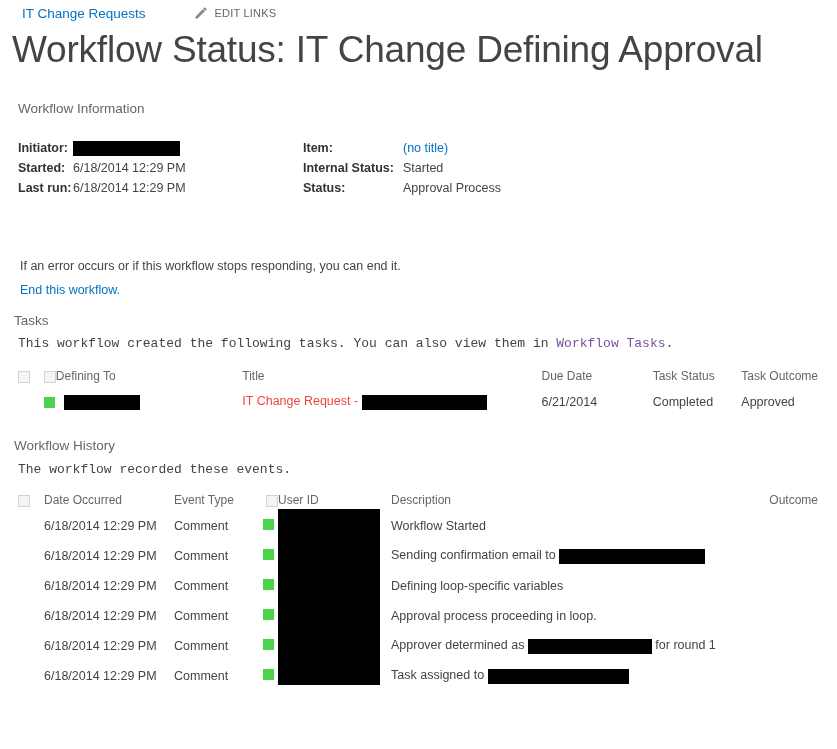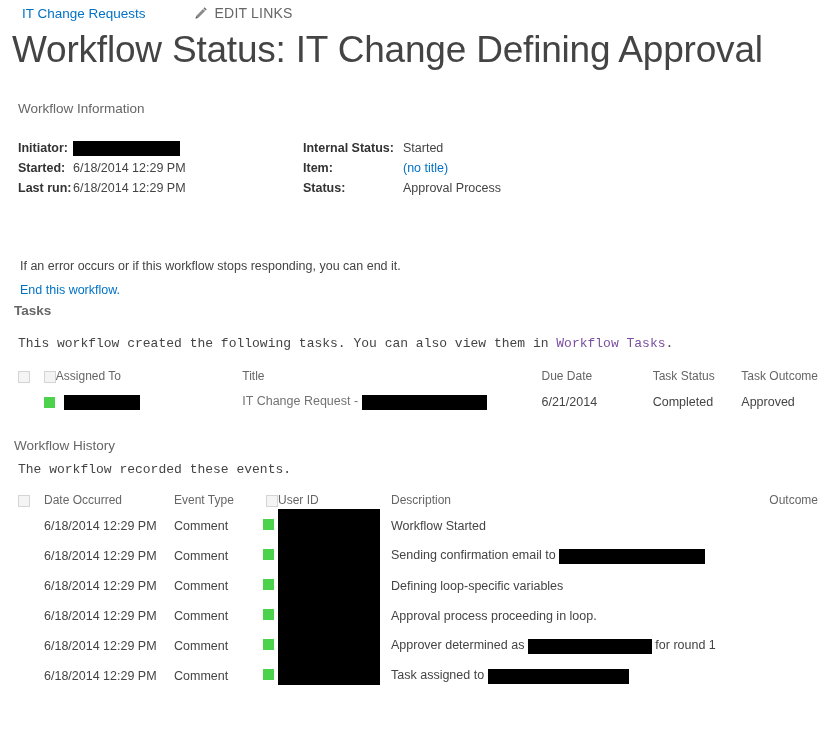--- a/index.html
+++ b/index.html
@@ -43,21 +43,21 @@
     white-space: nowrap;
   }
   #edit-links .pencil-icon {
     width: 14px;
     height: 14px;
     margin-right: 7px;
     display: inline-block;
   }
   #edit-links-label {
     color: #666666;
-    font-size: 14px;
+    font-size: 11px;
     letter-spacing: .2px;
   }
 
   
   #page-title {
     position: absolute;
     left: 12px;
     top: 26px;
     font-size: 37px;
     font-weight: 300;
@@ -143,21 +143,21 @@
     top: 275px;
     font-size: 12.5px;
     color: #0072c6;
     text-decoration: none;
     cursor: pointer;
     white-space: nowrap;
     margin-top: 8px;
   }
 
   
-  #tasks-heading { left: 14px; top: 303px; font-weight: bold; }
+  #tasks-heading { left: 14px; top: 313px; }
   #tasks-note { left: 18px; top: 336px; }
   #tasks-note a {
     color: #7b4fa0;
     text-decoration: none;
     cursor: pointer;
   }
 
   
   .grid-table {
     position: absolute;
@@ -203,21 +203,21 @@
 
   .green-sq {
     display: inline-block;
     width: 11px;
     height: 11px;
     background: #4cd24c;
     vertical-align: middle;
   }
 
   .task-title-link {
-    color: #737373;
+    color: #ef4444;
     text-decoration: none;
     cursor: pointer;
   }
 
   
   #history-heading { left: 14px; top: 438px; }
   #history-note { left: 18px; top: 462px; }
 
   
   #userid-redact-block {
@@ -273,27 +273,27 @@
 
       <div class="wf-row">
         <span class="wf-label w-left">Last run:</span>
         <span class="wf-value">6/18/2014 12:29 PM</span>
       </div>
 
     </div>
     <div class="wf-col-right">
 
       <div class="wf-row">
+        <span class="wf-label w-right">Item:</span>
+        <a class="wf-value link">(no title)</a>
+      </div>
+
+      <div class="wf-row">
         <span class="wf-label w-right">Internal Status:</span>
         <span class="wf-value">Started</span>
-      </div>
-
-      <div class="wf-row">
-        <span class="wf-label w-right">Item:</span>
-        <a class="wf-value link">(no title)</a>
       </div>
 
       <div class="wf-row">
         <span class="wf-label w-right">Status:</span>
         <span class="wf-value">Approval Process</span>
       </div>
 
     </div>
   </div>
 </div>
@@ -307,21 +307,21 @@
   <span>This workflow created the following tasks. You can also view them in </span><a>Workflow Tasks</a><span>.</span>
 </div>
 
 <table class="grid-table" id="tasks-table">
   <thead>
     <tr>
       <th class="cb-head-cell">
         <span class="cb"></span>
       </th>
       <th style="width:200px">
-        <span class="cb"></span><span>Assigned To</span>
+        <span class="cb"></span><span>Defining To</span>
       </th>
       <th style="width:300px">Title</th>
       <th style="width:112px">Due Date</th>
       <th style="width:89px">Task Status</th>
       <th>Task Outcome</th>
     </tr>
   </thead>
   <tbody>
     <tr>
       <td></td>

